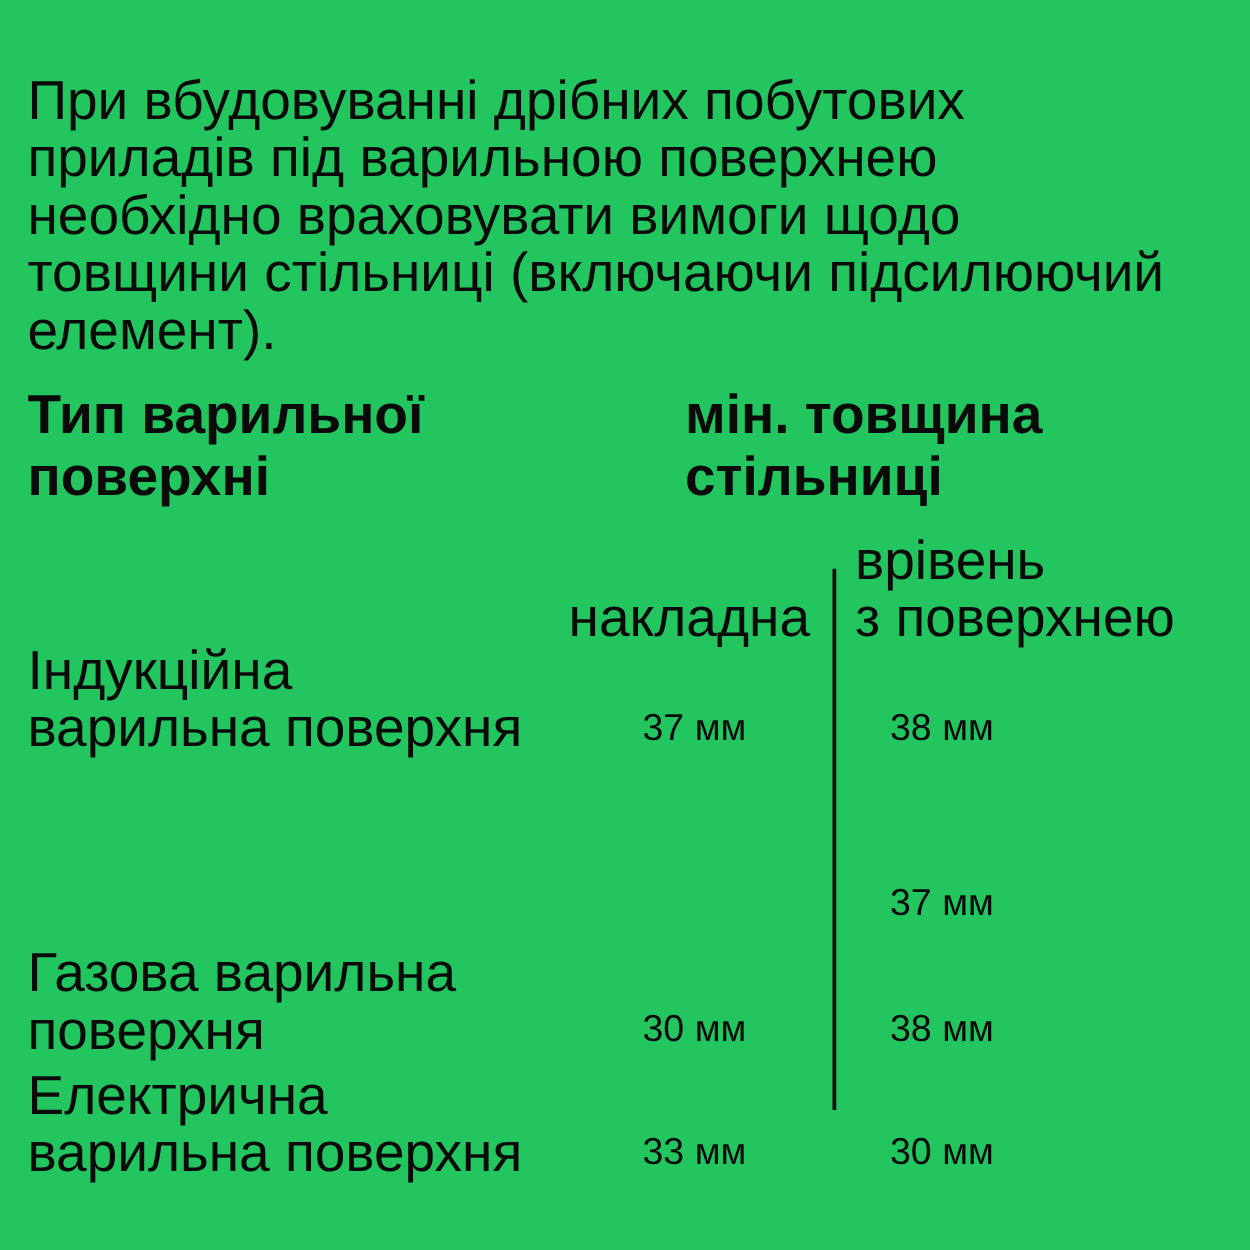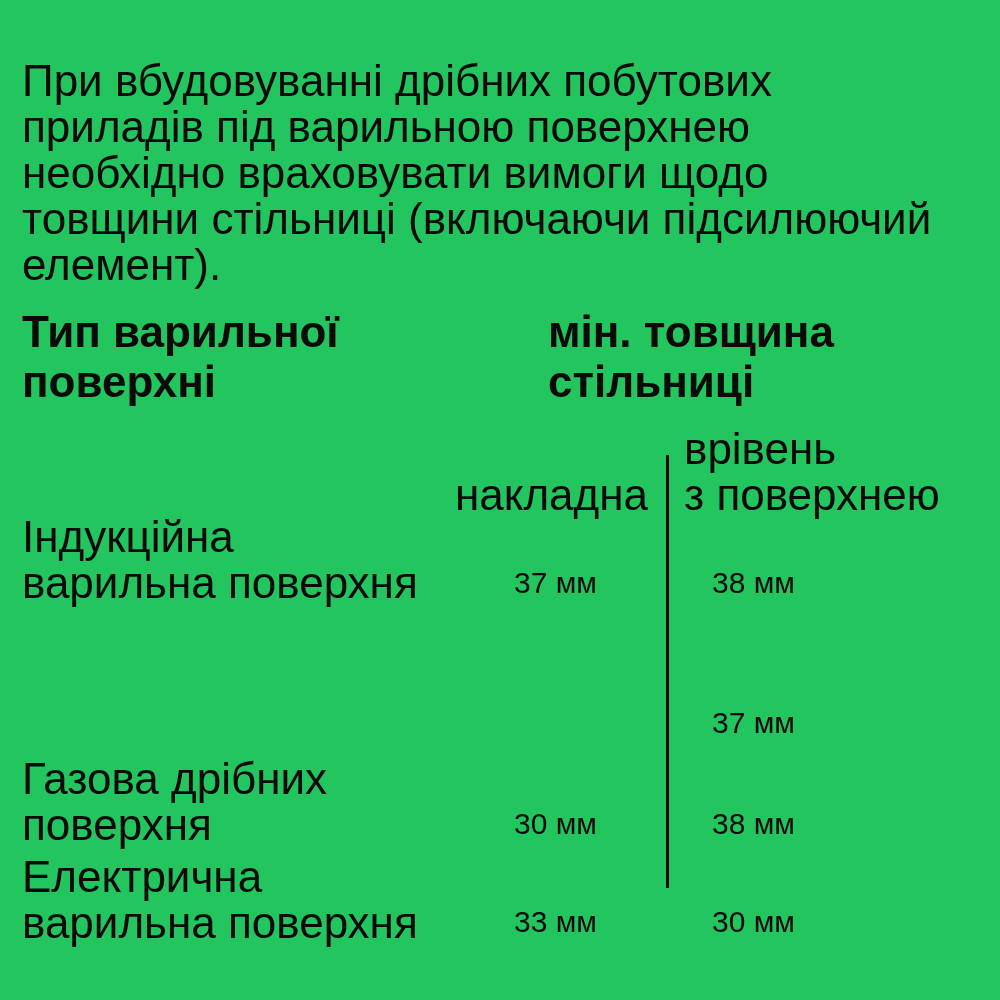--- a/index.html
+++ b/index.html
@@ -92,21 +92,21 @@
 
   <div class="divider"></div>
 
   <div class="txt rowname row0">Індукційна
 варильна поверхня</div>
   <div class="txt val val-overlay vrow0">37 мм</div>
   <div class="txt val val-flush vrow0">38 мм</div>
 
   <div class="txt val val-flush vrow1">37 мм</div>
 
-  <div class="txt rowname row2">Газова дрібних
+  <div class="txt rowname row2">Газова варильна
 поверхня</div>
   <div class="txt val val-overlay vrow2">30 мм</div>
   <div class="txt val val-flush vrow2">38 мм</div>
 
   <div class="txt rowname row3">Електрична
 варильна поверхня</div>
   <div class="txt val val-overlay vrow3">33 мм</div>
   <div class="txt val val-flush vrow3">30 мм</div>
 
 </div>

